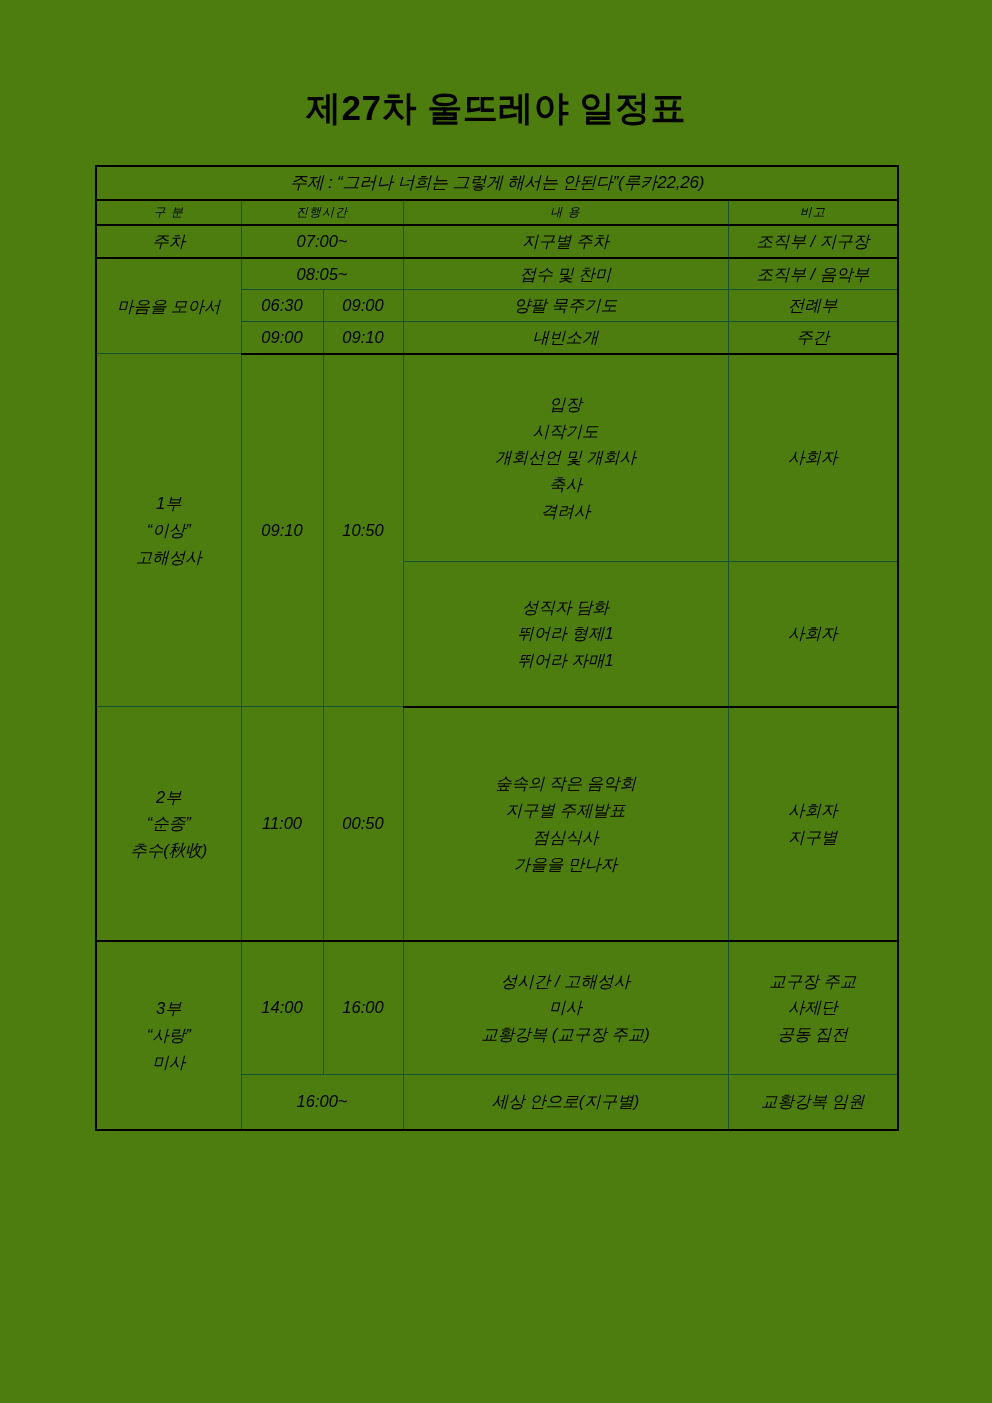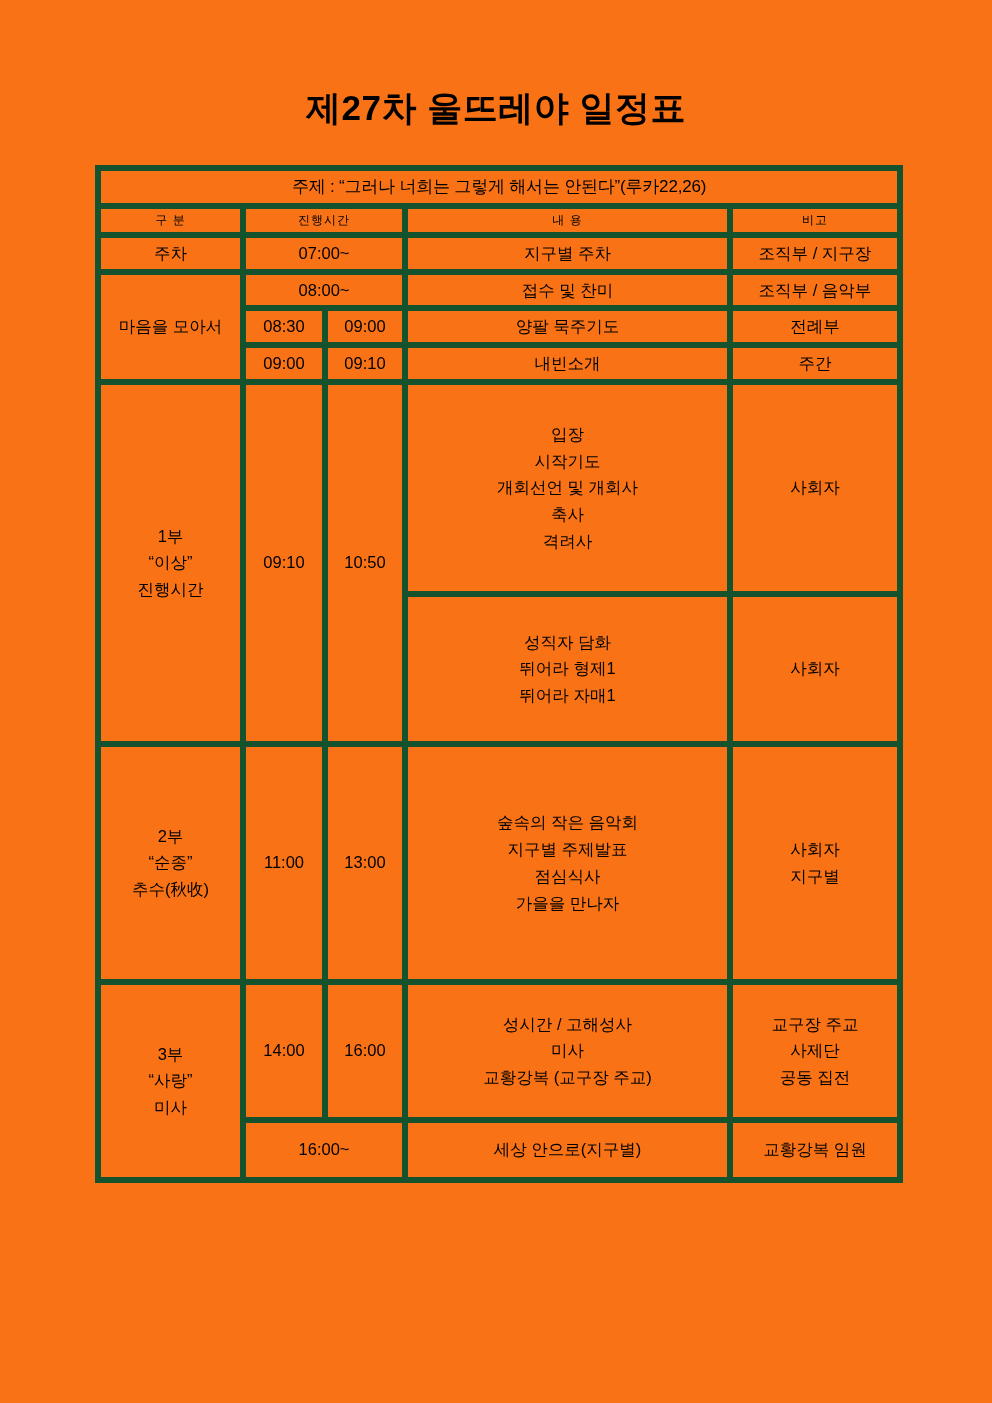--- a/index.html
+++ b/index.html
@@ -14,21 +14,21 @@
     font-family: "Liberation Sans", "DejaVu Sans", sans-serif;
     color: #000000;
     -webkit-font-smoothing: antialiased;
   }
 
   .page {
     position: relative;
     width: 992px;
     height: 1403px;
     box-sizing: border-box;
-    background: #f97316;
+    background: #4d7c0f;
     padding-left: 20px;
   }
 
   
   .doc-title {
     position: absolute;
     top: 88px;
     left: 0;
     width: 992px;
     text-align: center;
@@ -48,26 +48,27 @@
   }
 
   table.sched {
     width: 802px;
     border-collapse: collapse;
     table-layout: fixed;
     font-size: 16.5px;
   }
 
   table.sched td {
-    border: 6px solid #14532d;
+    border: 1px solid #14532d;
     text-align: center;
     vertical-align: middle;
     padding: 2px 3px;
     line-height: 1.62;
     white-space: pre-line;
+    font-style: italic;
   }
 
   
   table.sched {
     border: 2.6px solid #000000;
   }
   .rule-bot-thick { border-bottom: 2.6px solid #000000 !important; }
 
   
   col.c-gubun  { width: 145px; }
@@ -130,43 +131,43 @@
 
         <tr class="row-norm">
           <td class="gubun-label rule-bot-thick">주차</td>
           <td class="rule-bot-thick" colspan="2">07:00~</td>
           <td class="rule-bot-thick">지구별 주차</td>
           <td class="rule-bot-thick">조직부 / 지구장</td>
         </tr>
 
         <tr class="row-norm">
           <td class="gubun-label" rowspan="3">마음을 모아서</td>
-          <td colspan="2">08:00~</td>
+          <td colspan="2">08:05~</td>
           <td>접수 및 찬미</td>
           <td>조직부 / 음악부</td>
         </tr>
 
         <tr class="row-norm">
-          <td>08:30</td>
+          <td>06:30</td>
           <td>09:00</td>
           <td>양팔 묵주기도</td>
           <td>전례부</td>
         </tr>
 
         <tr class="row-norm">
           <td class="rule-bot-thick">09:00</td>
           <td class="rule-bot-thick">09:10</td>
           <td class="rule-bot-thick">내빈소개</td>
           <td class="rule-bot-thick">주간</td>
         </tr>
 
         <tr>
           <td class="gubun-label" rowspan="2">1부
 “이상”
-진행시간</td>
+고해성사</td>
           <td rowspan="2">09:10</td>
           <td rowspan="2">10:50</td>
           <td class="content-multi tall-1a">입장
 시작기도
 개회선언 및 개회사
 축사
 격려사</td>
           <td class="tall-1a">사회자</td>
         </tr>
 
@@ -175,21 +176,21 @@
 뛰어라 형제1
 뛰어라 자매1</td>
           <td class="tall-1b rule-bot-thick">사회자</td>
         </tr>
 
         <tr>
           <td class="gubun-label tall-2 rule-bot-thick">2부
 “순종”
 추수(秋收)</td>
           <td class="tall-2 rule-bot-thick">11:00</td>
-          <td class="tall-2 rule-bot-thick">13:00</td>
+          <td class="tall-2 rule-bot-thick">00:50</td>
           <td class="content-multi tall-2 rule-bot-thick">숲속의 작은 음악회
 지구별 주제발표
 점심식사
 가을을 만나자</td>
           <td class="bigo-multi tall-2 rule-bot-thick">사회자
 지구별</td>
         </tr>
 
         <tr>
           <td class="gubun-label" rowspan="2">3부

